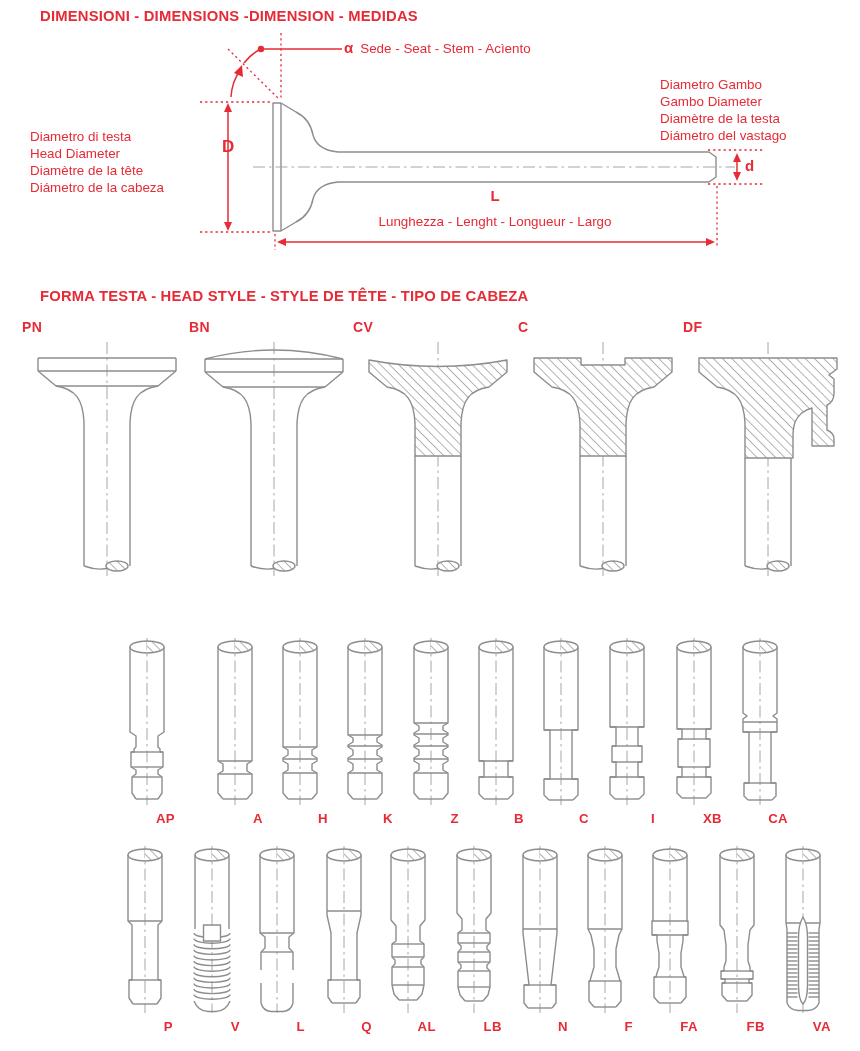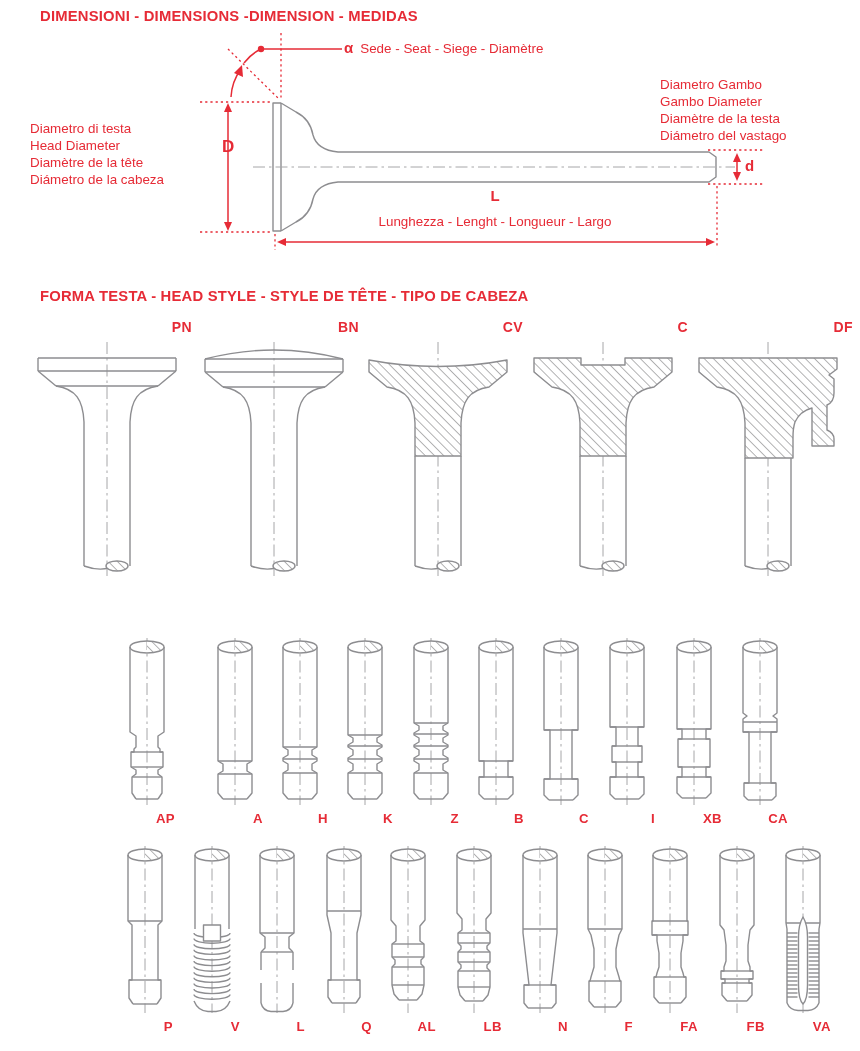--- a/index.html
+++ b/index.html
@@ -6,21 +6,21 @@
   body{width:860px;height:1051px;font-family:"Liberation Sans",sans-serif;overflow:hidden;}
   .page{position:relative;width:764px;height:1051px;background:#fff;}
   .abs{position:absolute;}
   .red{color:#e62b36;}
   .sec-title{font-weight:bold;font-size:14.8px;letter-spacing:.2px;white-space:nowrap;}
   .rt{font-size:13.4px;line-height:17px;}
   .sym{font-weight:bold;}
   .right-al{text-align:left;}
   .ctr{text-align:center;}
   .seat-group{display:flex;align-items:baseline;gap:7px;white-space:nowrap;}
-  .head-item{position:absolute;width:170px;text-align:right;}
+  .head-item{position:absolute;width:170px;text-align:left;}
   .head-label{font-weight:bold;font-size:14px;color:#e62b36;letter-spacing:.4px;}
   .stem-item{position:absolute;width:56px;text-align:center;}
   .stem-label{font-weight:bold;font-size:13.2px;color:#e62b36;letter-spacing:.4px;margin-top:4px;text-align:right;}
   svg{display:block;margin:0 auto;}
   .cl{stroke:#a6a6a8;stroke-width:1;stroke-dasharray:12 4 2.5 4;fill:none;}
   .rl{stroke:#e62b36;stroke-width:1.5;}
   .rd{stroke:#e62b36;stroke-width:1.3;stroke-dasharray:2.2 3;}
 </style>
 </head>
 <body>
@@ -62,24 +62,24 @@
       <line class="rl" x1="737" y1="158" x2="737" y2="176"></line>
       <polygon fill="#e62b36" points="737,153 733,162 741,162"></polygon>
       <polygon fill="#e62b36" points="737,181 733,172 741,172"></polygon>
       <line class="rl" x1="281" y1="242" x2="711" y2="242"></line>
       <polygon fill="#e62b36" points="277,242 286,238 286,246"></polygon>
       <polygon fill="#e62b36" points="715,242 706,238 706,246"></polygon>
     </svg>
 
   <div class="abs red seat-group" style="left:344px;top:39px">
     <span class="sym" style="font-size:15px">α</span>
-    <span class="rt">Sede - Seat - Siege - Diamètre</span>
+    <span class="rt">Sede - Seat - Stem - Acìento</span>
   </div>
 
-  <div class="abs red rt right-al" style="left:30px;top:120px;width:192px">
+  <div class="abs red rt right-al" style="left:30px;top:128px;width:192px">
       <div>Diametro di testa</div>
       <div>Head Diameter</div>
       <div>Diamètre de la tête</div>
       <div>Diámetro de la cabeza</div>
     </div>
   <div class="abs red sym" style="left:222px;top:137px;font-size:17px">D</div>
 
   <div class="abs red rt right-al" style="left:660px;top:76px;width:192px">
       <div>Diametro Gambo</div>
       <div>Gambo Diameter</div>

